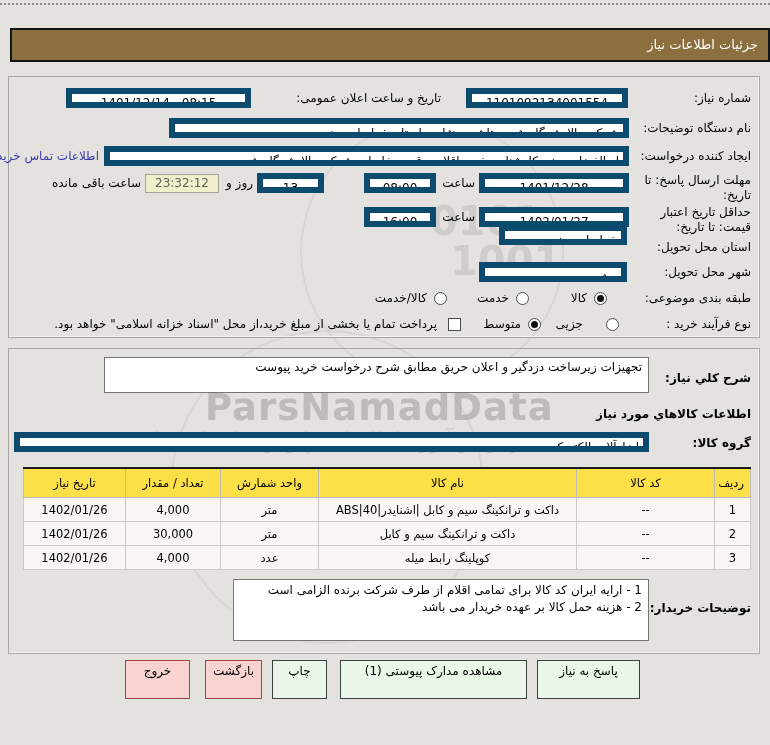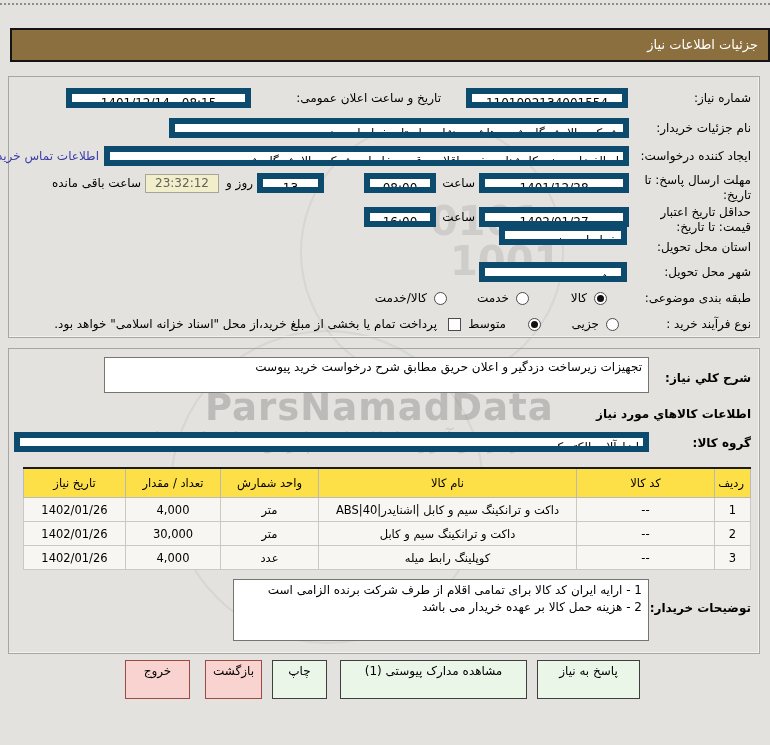--- a/index.html
+++ b/index.html
@@ -62,21 +62,21 @@
 
   <div class="titlebar">جزئیات اطلاعات نیاز</div>
 
   <div class="panel" style="top:76px;height:262px;">
 
     <span class="lbl" style="top:14px;right:8px;">شماره نیاز:</span>
     <div class="inp ctr ltr" style="top:11px;right:131px;width:162px;">1101092134001554</div>
     <span class="lbl" style="top:14px;right:318px;">تاریخ و ساعت اعلان عمومی:</span>
     <div class="inp ctr ltr" style="top:11px;right:508px;width:185px;">1401/12/14 - 08:15</div>
 
-    <span class="lbl" style="top:44px;right:8px;">نام جزئیات خریدار:</span>
+    <span class="lbl" style="top:44px;right:8px;">نام دستگاه توضیحات:</span>
     <div class="inp" style="top:41px;right:130px;width:460px;">شرکت پالایش گاز شهید هاشمی نژاد    استان خراسان رضوی</div>
 
     <span class="lbl" style="top:72px;right:8px;">ایجاد کننده درخواست:</span>
     <div class="inp" style="top:69px;right:130px;width:525px;">ابوالفضل چمنی کارشناس خرید اقلام برق و مخابرات شرکت پالایش گاز شهید ه</div>
     <span class="link" style="top:72px;right:660px;">اطلاعات تماس خریدار</span>
 
     <span class="lbl" style="top:96px;right:8px;">مهلت ارسال پاسخ: تا</span>
     <span class="lbl" style="top:111px;right:8px;">تاریخ:</span>
     <div class="inp ctr ltr" style="top:96px;right:130px;width:150px;">1401/12/28</div>
     <span class="lbl" style="top:99px;right:284px;">ساعت</span>
@@ -101,23 +101,23 @@
     <span class="lbl" style="top:214px;right:8px;">طبقه بندی موضوعی:</span>
     <span class="radio on" style="top:215px;right:152px;"></span>
     <span class="lbl" style="top:214px;right:172px;">کالا</span>
     <span class="radio" style="top:215px;right:230px;"></span>
     <span class="lbl" style="top:214px;right:250px;">خدمت</span>
     <span class="radio" style="top:215px;right:312px;"></span>
     <span class="lbl" style="top:214px;right:332px;">کالا/خدمت</span>
 
     <span class="lbl" style="top:240px;right:8px;">نوع فرآیند خرید :</span>
     <span class="radio" style="top:241px;right:140px;"></span>
-    <span class="lbl" style="top:240px;right:160px;">جزیی</span>
+    <span class="lbl" style="top:240px;right:176px;">جزیی</span>
     <span class="radio on" style="top:241px;right:218px;"></span>
-    <span class="lbl" style="top:240px;right:253px;">متوسط</span>
+    <span class="lbl" style="top:240px;right:238px;">متوسط</span>
     <span class="chk" style="top:241px;right:298px;"></span>
     <span class="lbl" style="top:240px;right:322px;">پرداخت تمام یا بخشی از مبلغ خرید،از محل "اسناد خزانه اسلامی" خواهد بود.</span>
   </div>
 
   <div class="panel" style="top:348px;height:306px;">
 
     <span class="lbl b" style="top:22px;right:8px;">شرح کلي نیاز:</span>
     <div class="tarea" style="top:8px;right:110px;width:545px;height:36px;">تجهیزات زیرساخت دزدگیر و اعلان حریق مطابق شرح درخواست خرید پیوست</div>
 
     <span class="lbl b" style="top:58px;right:8px;">اطلاعات کالاهاي مورد نیاز</span>

